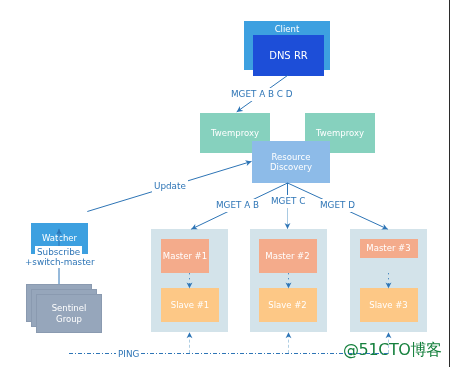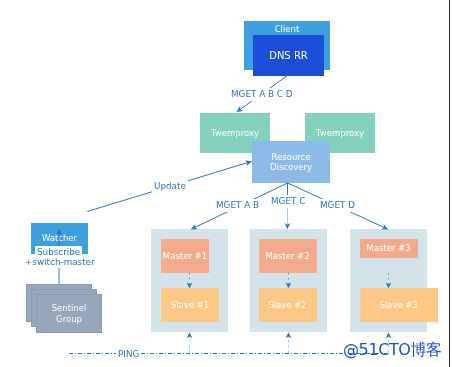--- a/index.html
+++ b/index.html
@@ -35,21 +35,21 @@
   <div class="box" style="left:258.5px;top:239px;width:58px;height:34px;background:#F4AB8B;font-size:8.5px;justify-content:center;">
     <span>Master #2</span>
     </div>
   <div class="box" style="left:258.5px;top:288px;width:58px;height:34px;background:#FDC886;font-size:8.5px;text-align:right;">
     <span>Slave #2</span>
     </div>
 
   <div class="box" style="left:359.5px;top:239px;width:58px;height:19px;background:#F4AB8B;font-size:8.5px;">
     <span>Master #3</span>
     </div>
-  <div class="box" style="left:359.5px;top:288px;width:78px;height:34px;background:#FDC886;font-size:8.5px;">
+  <div class="box" style="left:359.5px;top:288px;width:58px;height:34px;background:#FDC886;font-size:8.5px;">
     <span>Slave #3</span>
     </div>
 
   <div class="box" style="left:200px;top:113px;width:70px;height:40px;background:#86D1BE;font-size:8.5px;">
     <span>Twemproxy</span>
     </div>
   <div class="box" style="left:305px;top:113px;width:70px;height:40px;background:#86D1BE;font-size:8.5px;">
     <span>Twemproxy</span>
     </div>
 
@@ -69,21 +69,21 @@
     <span>Watcher</span>
     </div>
 
   <div class="box" style="left:26px;top:284px;width:66px;height:38px;background:#96A6BB;border:1px solid #8A9AB0;"></div>
   <div class="box" style="left:31px;top:289px;width:66px;height:38px;background:#96A6BB;border:1px solid #8A9AB0;"></div>
   <div class="box" style="left:36px;top:294px;width:66px;height:39px;background:#96A6BB;border:1px solid #8A9AB0;font-size:8.5px;flex-direction:column;">
     <span>Sentinel</span>
     <span>Group</span>
     </div>
 
-  <div style="position:absolute;left:343px;top:342px;font-size:16px;line-height:1;color:#1d4ed8;white-space:nowrap;letter-spacing:-0.4px;">@51CTO博客</div>
+  <div style="position:absolute;left:343px;top:342px;font-size:16px;line-height:1;color:#15803d;white-space:nowrap;letter-spacing:-0.4px;">@51CTO博客</div>
 
   <svg id="svg-layer" width="452" height="367">
     <defs>
       <marker id="ah" markerWidth="7" markerHeight="7" refX="6.3" refY="3.5" orient="auto" markerUnits="userSpaceOnUse">
         <path d="M0.4,0.55 L6.3,3.5 L0.4,6.45 L2.0,3.5 Z" fill="#2E75B6"></path>
       </marker>
     </defs>
     <g stroke="#2E75B6" fill="none" stroke-width="1">
       <line x1="287.6" y1="75.4" x2="236.7" y2="111.9" marker-end="url(#ah)"></line>
       <line x1="87.3" y1="211.5" x2="251.5" y2="161.4" marker-end="url(#ah)"></line>

